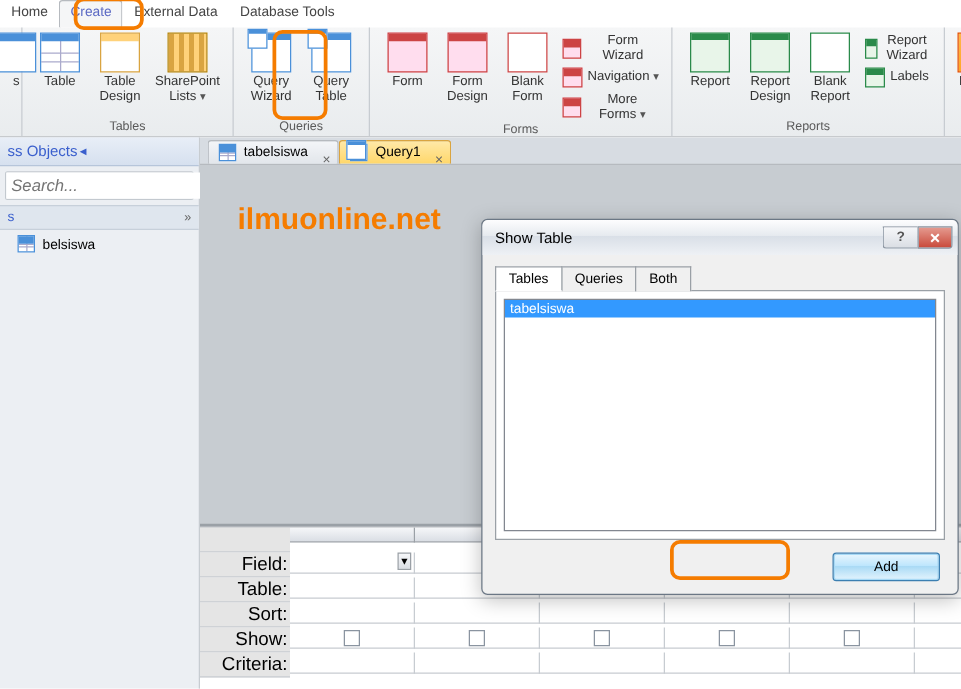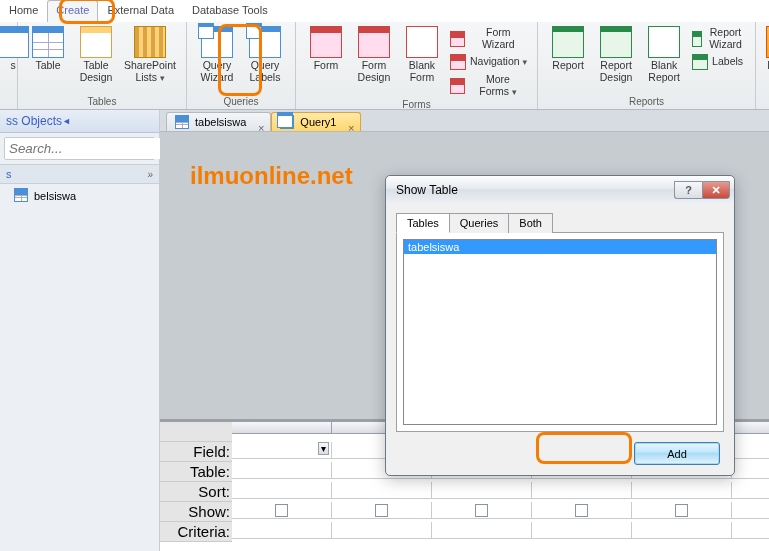--- a/index.html
+++ b/index.html
@@ -58,21 +58,21 @@
   .doc-tab { display:flex; align-items:center; gap:6px; padding:0 18px 0 8px; border:1px solid #b6babf; border-bottom:none; margin-top:2px; border-radius:3px 3px 0 0; background:linear-gradient(#f3f5f8,#e2e6eb); position:relative; }
   .doc-tab.active { background:linear-gradient(#ffe9a8,#ffd76a); border-color:#d9a441; }
   .doc-tab .ic-query { width:14px; height:14px; }
   .doc-tab .ic-table-grid { width:14px; height:14px; }
   .doc-tab .close::before { content:"×"; position:absolute; right:6px; color:#666; }
   
   .canvas { flex:1; background:#c7ccd1; position:relative; border-bottom:2px solid #9aa0a6; }
   .watermark { position:absolute; left:30px; top:30px; font-size:24px; color:#f57c00; font-weight:bold; font-family: Arial, sans-serif; }
   
   
-  .dialog { position:absolute; left:385px; top:175px; width:350px; background:#f0f0f0; border:1px solid #6b7785; border-radius:5px; box-shadow:0 4px 16px rgba(0,0,0,.25); z-index:40; }
+  .dialog { position:absolute; left:385px; top:175px; width:382px; background:#f0f0f0; border:1px solid #6b7785; border-radius:5px; box-shadow:0 4px 16px rgba(0,0,0,.25); z-index:40; }
   .dlg-title { display:flex; justify-content:space-between; align-items:center; height:28px; padding:0 4px 0 10px; background:linear-gradient(#fdfdfe,#e6eaef 45%,#d9dfe7 46%,#eef1f5); border-radius:5px 5px 0 0; font-size:12px; }
   .dlg-ctrls { display:flex; gap:0; }
   .dlg-ctrl { width:28px; height:18px; display:flex; align-items:center; justify-content:center; border:1px solid #8a94a0; background:linear-gradient(#f6f7f9,#dadee4); font-size:11px; font-weight:bold; color:#555; }
   .dlg-ctrl:first-child { border-radius:0 0 0 3px; border-right:none; }
   .dlg-ctrl.close { background:linear-gradient(#e59a8f,#c94a3b); color:#fff; border-radius:0 0 3px 0; }
   .dlg-body { padding:8px 10px 10px 10px; }
   .tabctrl { }
   .tabctrl-tabs { display:flex; position:relative; top:1px; }
   .tabctrl-tab { padding:3px 10px; border:1px solid #9aa0a6; background:#f0f0f0; font-size:11px; border-bottom:none; }
   .tabctrl-tab.active { background:#fff; border-bottom:1px solid #fff; z-index:2; }
@@ -142,21 +142,21 @@
   <div class="ribbon-group">
     <div class="group-items">
       <div class="rbtn">
         <div class="rbtn-icon ic-query"></div>
         <span class="rbtn-label">Query
 Wizard</span>
       </div>
       <div class="rbtn">
         <div class="rbtn-icon ic-query"></div>
         <span class="rbtn-label">Query
-Labels</span>
+Table</span>
       </div>
     </div>
     <div class="group-label">Queries</div>
   </div>
 
   <div class="ribbon-group">
     <div class="group-items">
       <div class="rbtn">
         <div class="rbtn-icon ic-form"></div>
         <span class="rbtn-label">Form</span>

